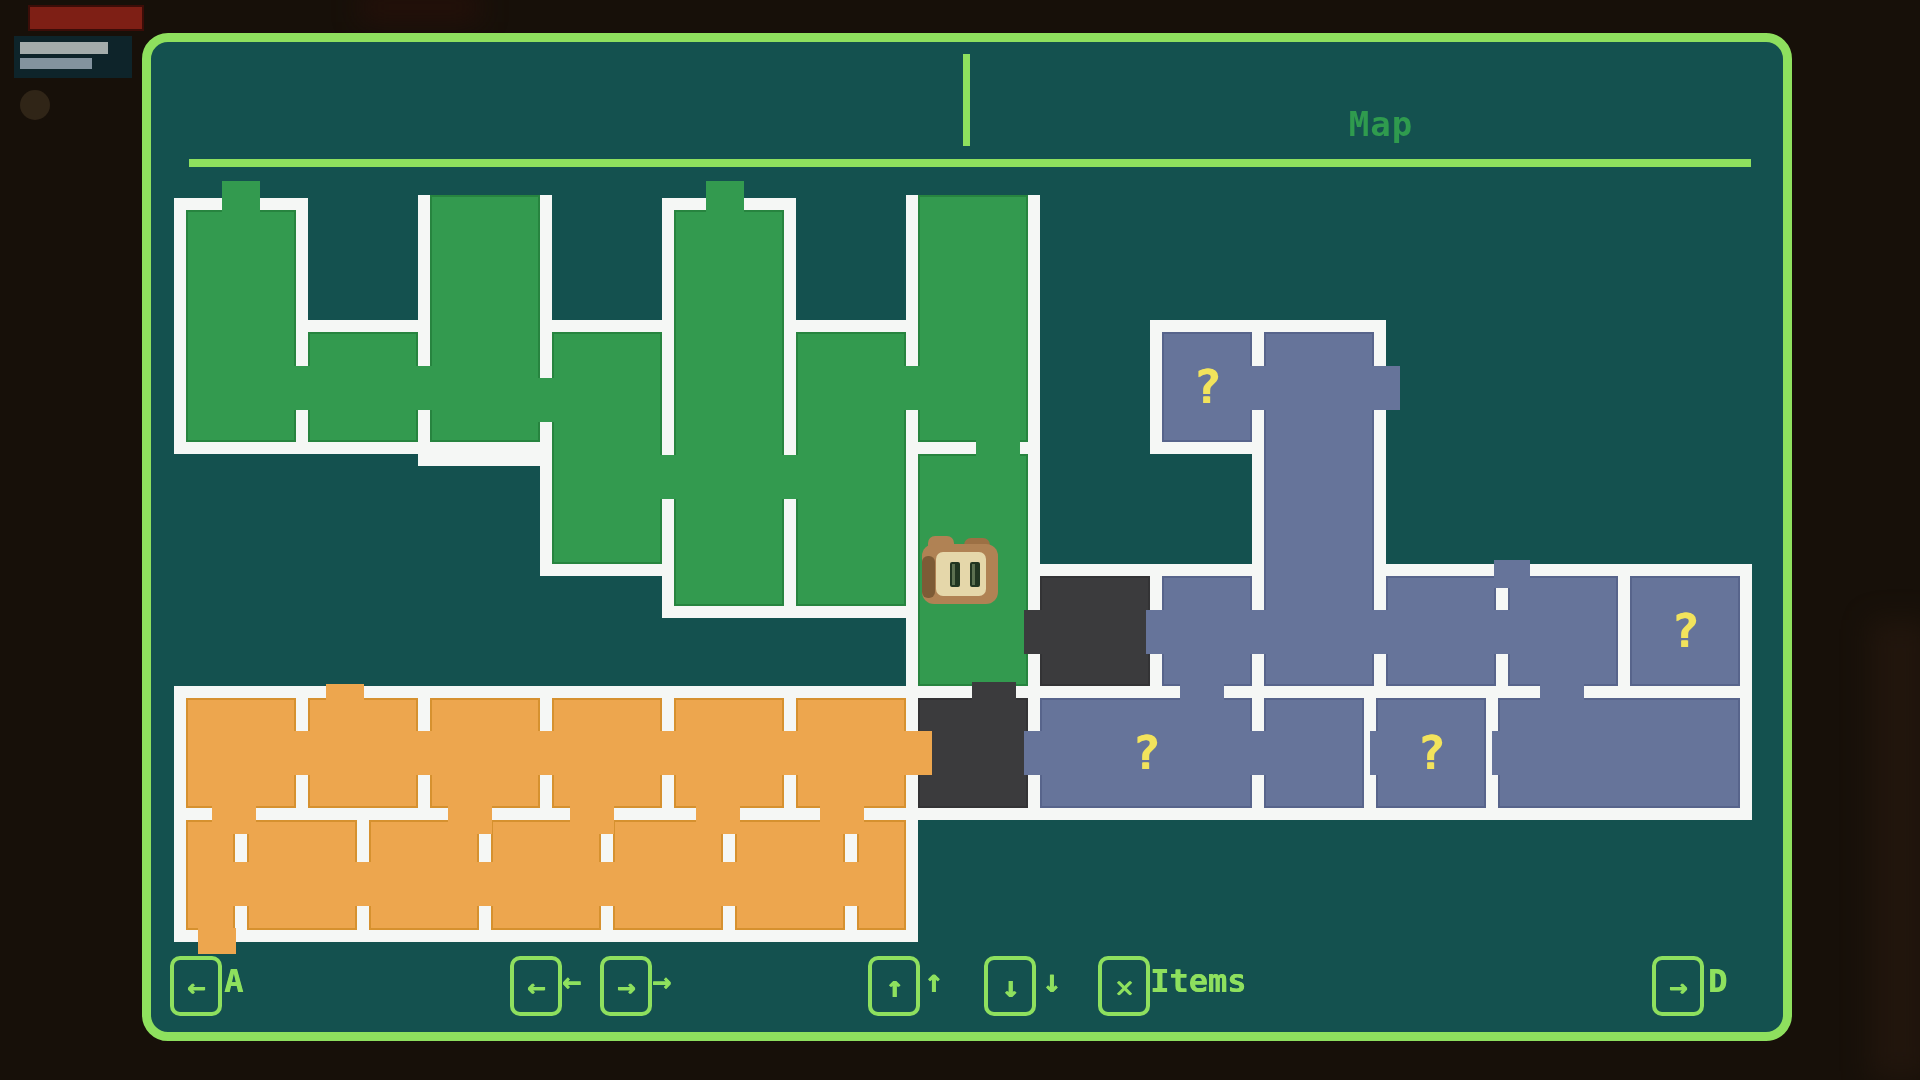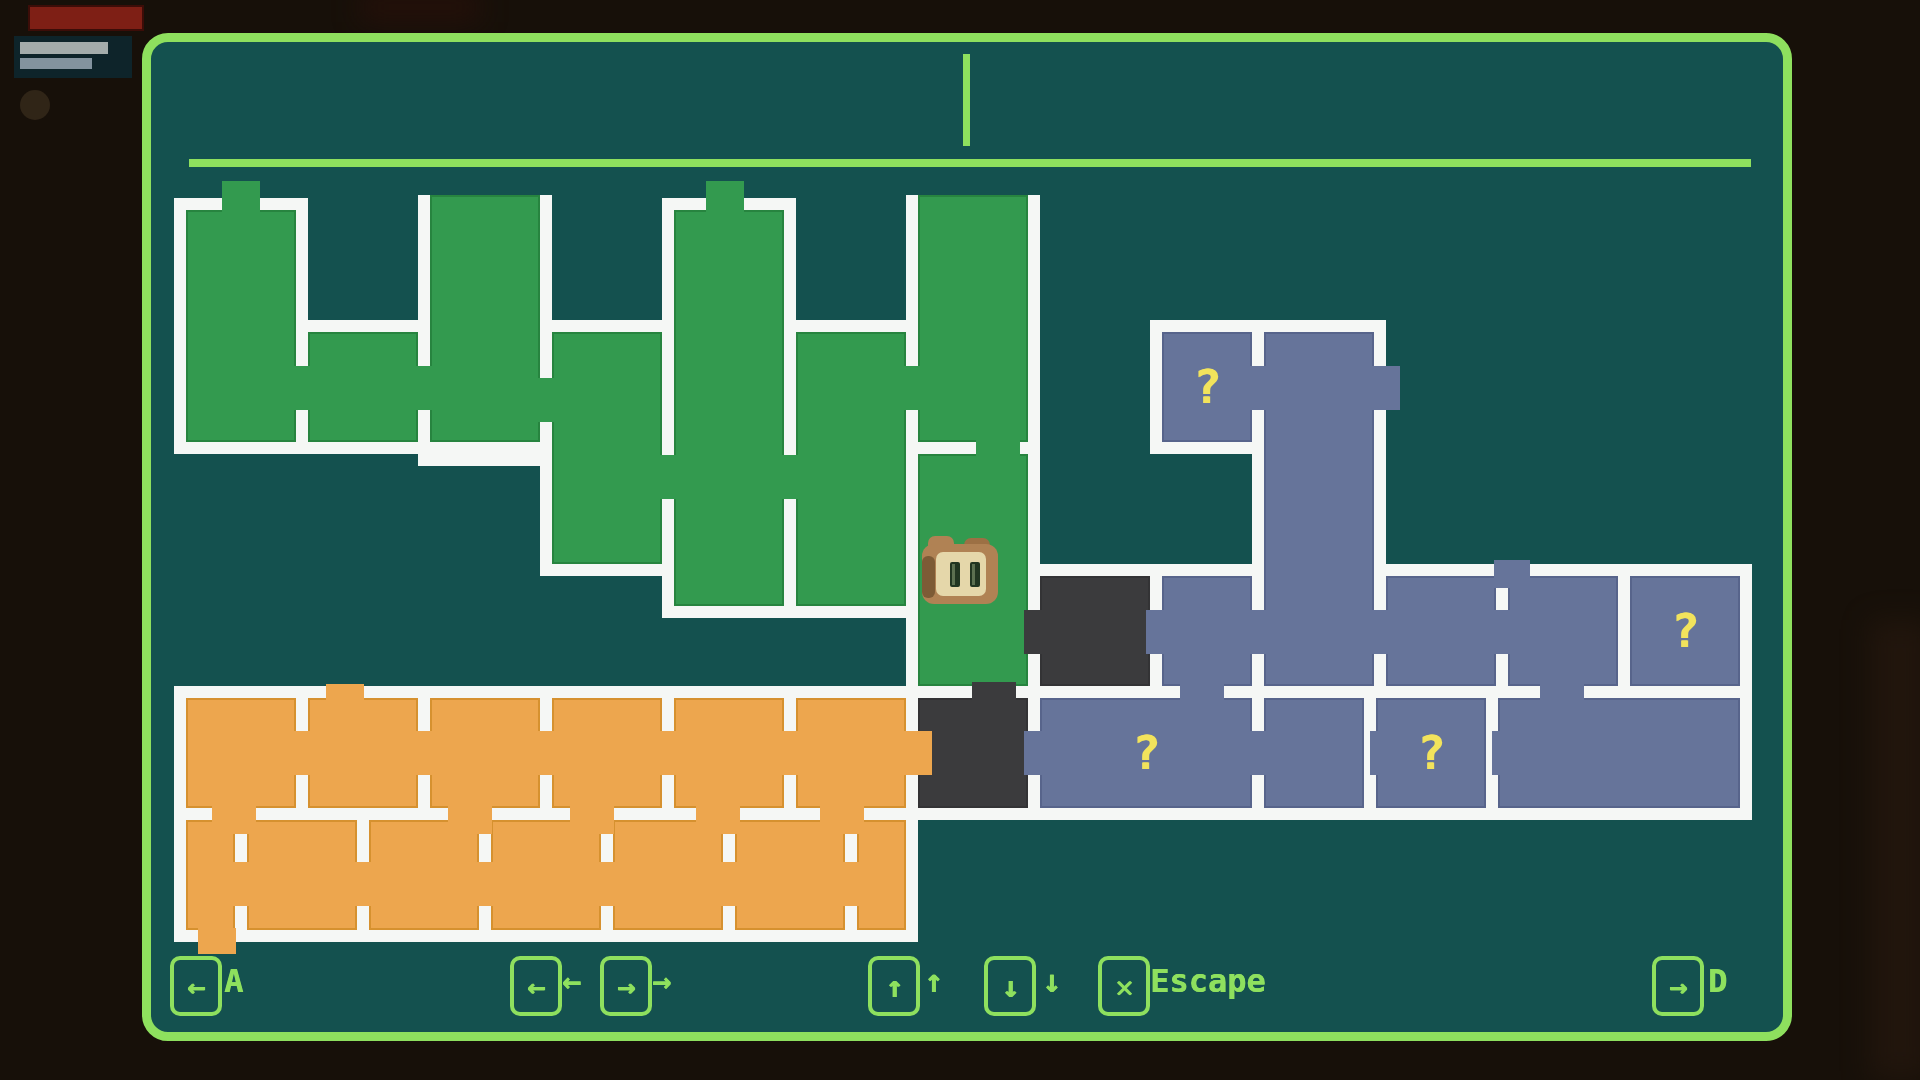--- a/index.html
+++ b/index.html
@@ -54,20 +54,21 @@
   <div class="blob" style="left:1870px;top:620px;width:60px;height:460px;background:#2a1a10;"></div>
   <div class="blob" style="left:360px;top:-8px;width:120px;height:30px;background:#30100a;"></div>
   <div style="position:absolute;left:28px;top:5px;width:112px;height:22px;background:#7e1f15;border:2px solid #3c0d08;"></div>
   <div style="position:absolute;left:14px;top:36px;width:118px;height:42px;background:#0d2a33;opacity:.8;">
     <div style="position:absolute;left:6px;top:6px;width:88px;height:12px;background:#c8d4d4;"></div>
     <div style="position:absolute;left:6px;top:22px;width:72px;height:11px;background:#9fb4c4;"></div>
   </div>
   <div style="position:absolute;left:20px;top:90px;width:30px;height:30px;border-radius:50%;background:#4a3a26;opacity:.5;"></div>
 
   <div id="panel">
+    <div class="tab" id="tab-map">Map</div>
     <div id="tab-divider"></div>
     <div id="header-underline"></div>
   </div>
 
   <div id="map-layer">
       <div class="rwall" style="left: 174px; top: 198px; width: 134px; height: 256px;"></div>
       <div class="rwall" style="left: 296px; top: 320px; width: 134px; height: 134px;"></div>
       <div class="rwall" style="left: 418px; top: 195px; width: 134px; height: 271px;"></div>
       <div class="rwall" style="left: 540px; top: 320px; width: 134px; height: 256px;"></div>
       <div class="rwall" style="left: 662px; top: 198px; width: 134px; height: 420px;"></div>
@@ -200,18 +201,18 @@
       <div class="keylabel" style="left: 224px;">A</div>
       <div class="keybtn" style="left: 510px;">←</div>
       <div class="keylabel" style="left: 562px;">←</div>
       <div class="keybtn" style="left: 600px;">→</div>
       <div class="keylabel" style="left: 652px;">→</div>
       <div class="keybtn" style="left: 868px;">↑</div>
       <div class="keylabel" style="left: 924px;">↑</div>
       <div class="keybtn" style="left: 984px;">↓</div>
       <div class="keylabel" style="left: 1042px;">↓</div>
       <div class="keybtn" style="left: 1098px;">✕</div>
-      <div class="keylabel" style="left: 1150px;">Escape</div>
+      <div class="keylabel" style="left: 1150px;">Items</div>
       <div class="keybtn" style="left: 1652px;">→</div>
       <div class="keylabel" style="left: 1708px;">D</div>
     </div>
 
 </div>
 
 </body></html>

